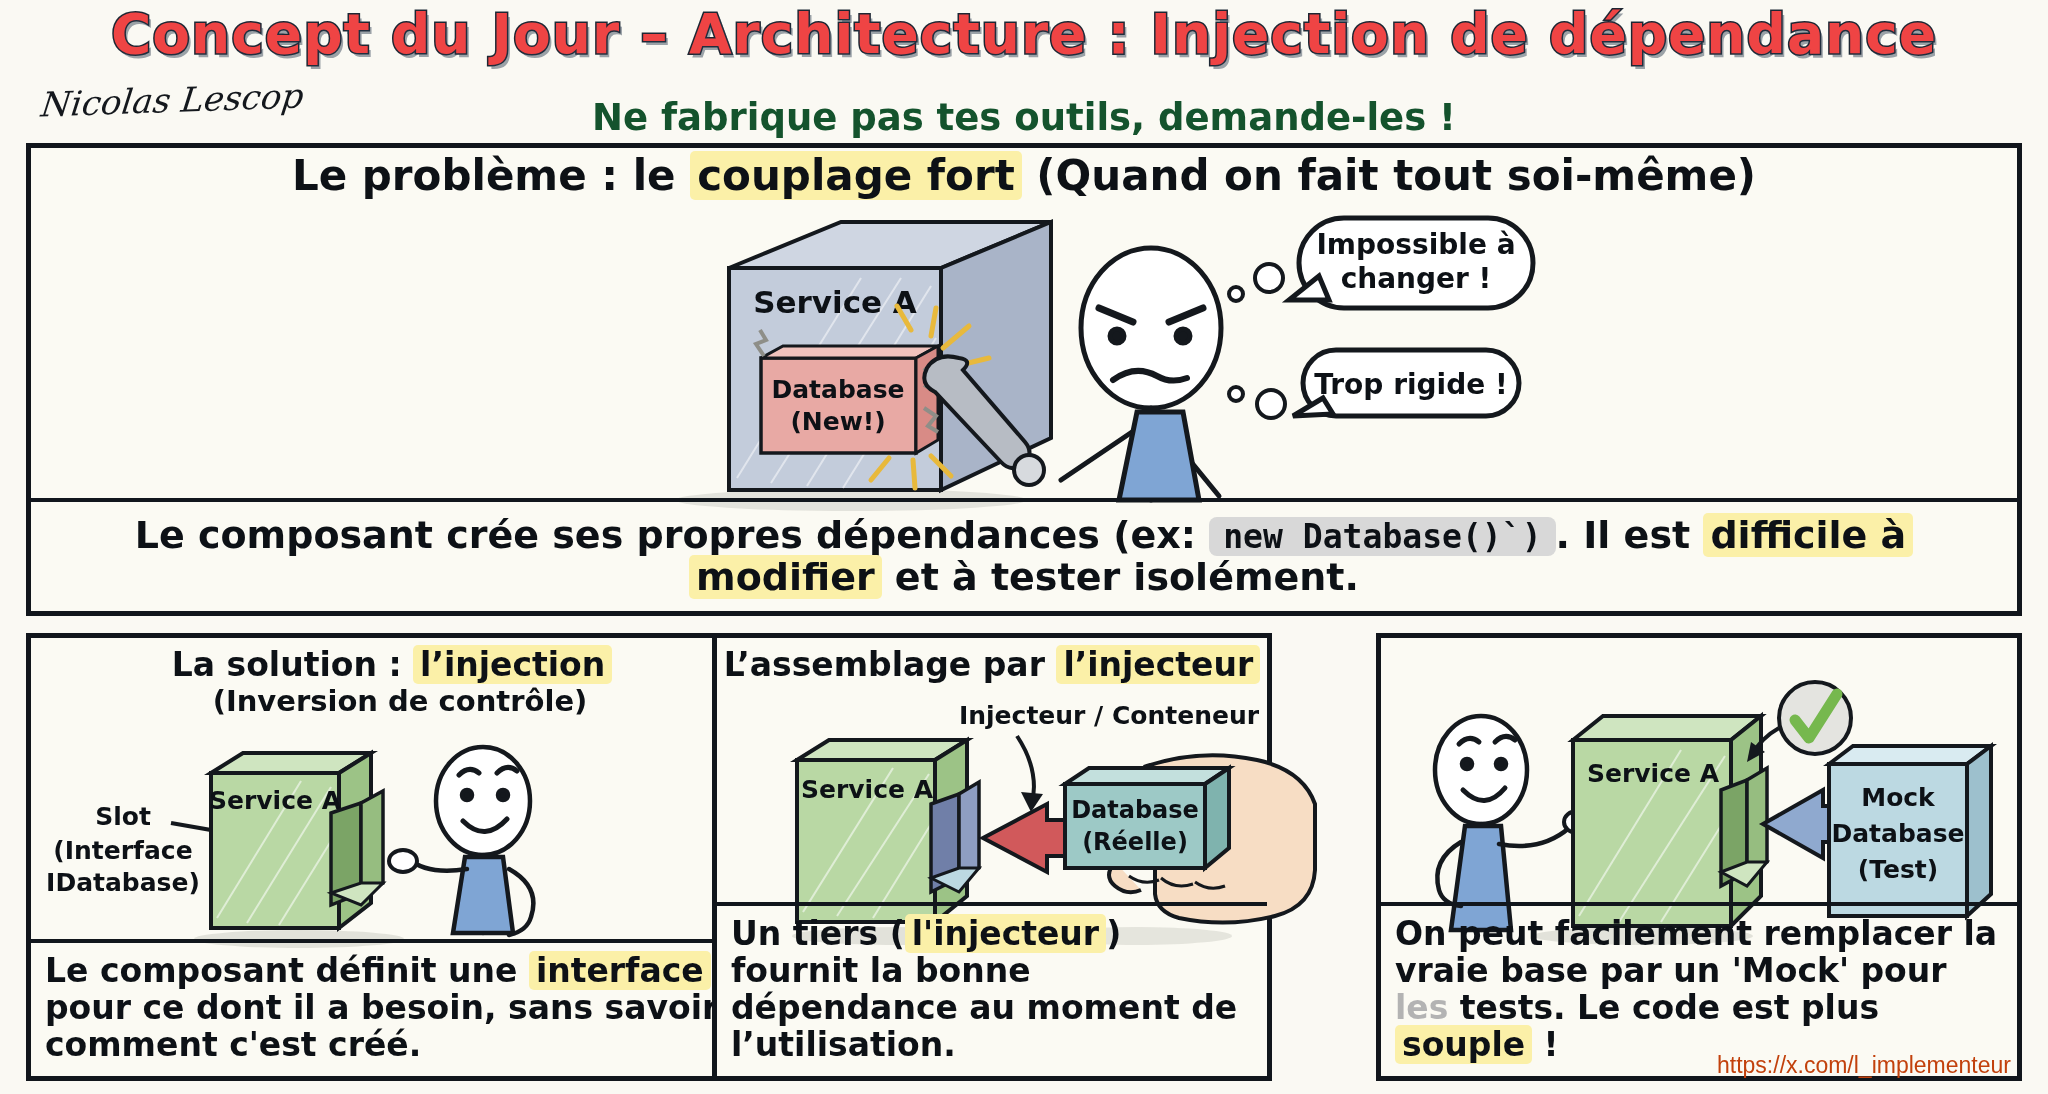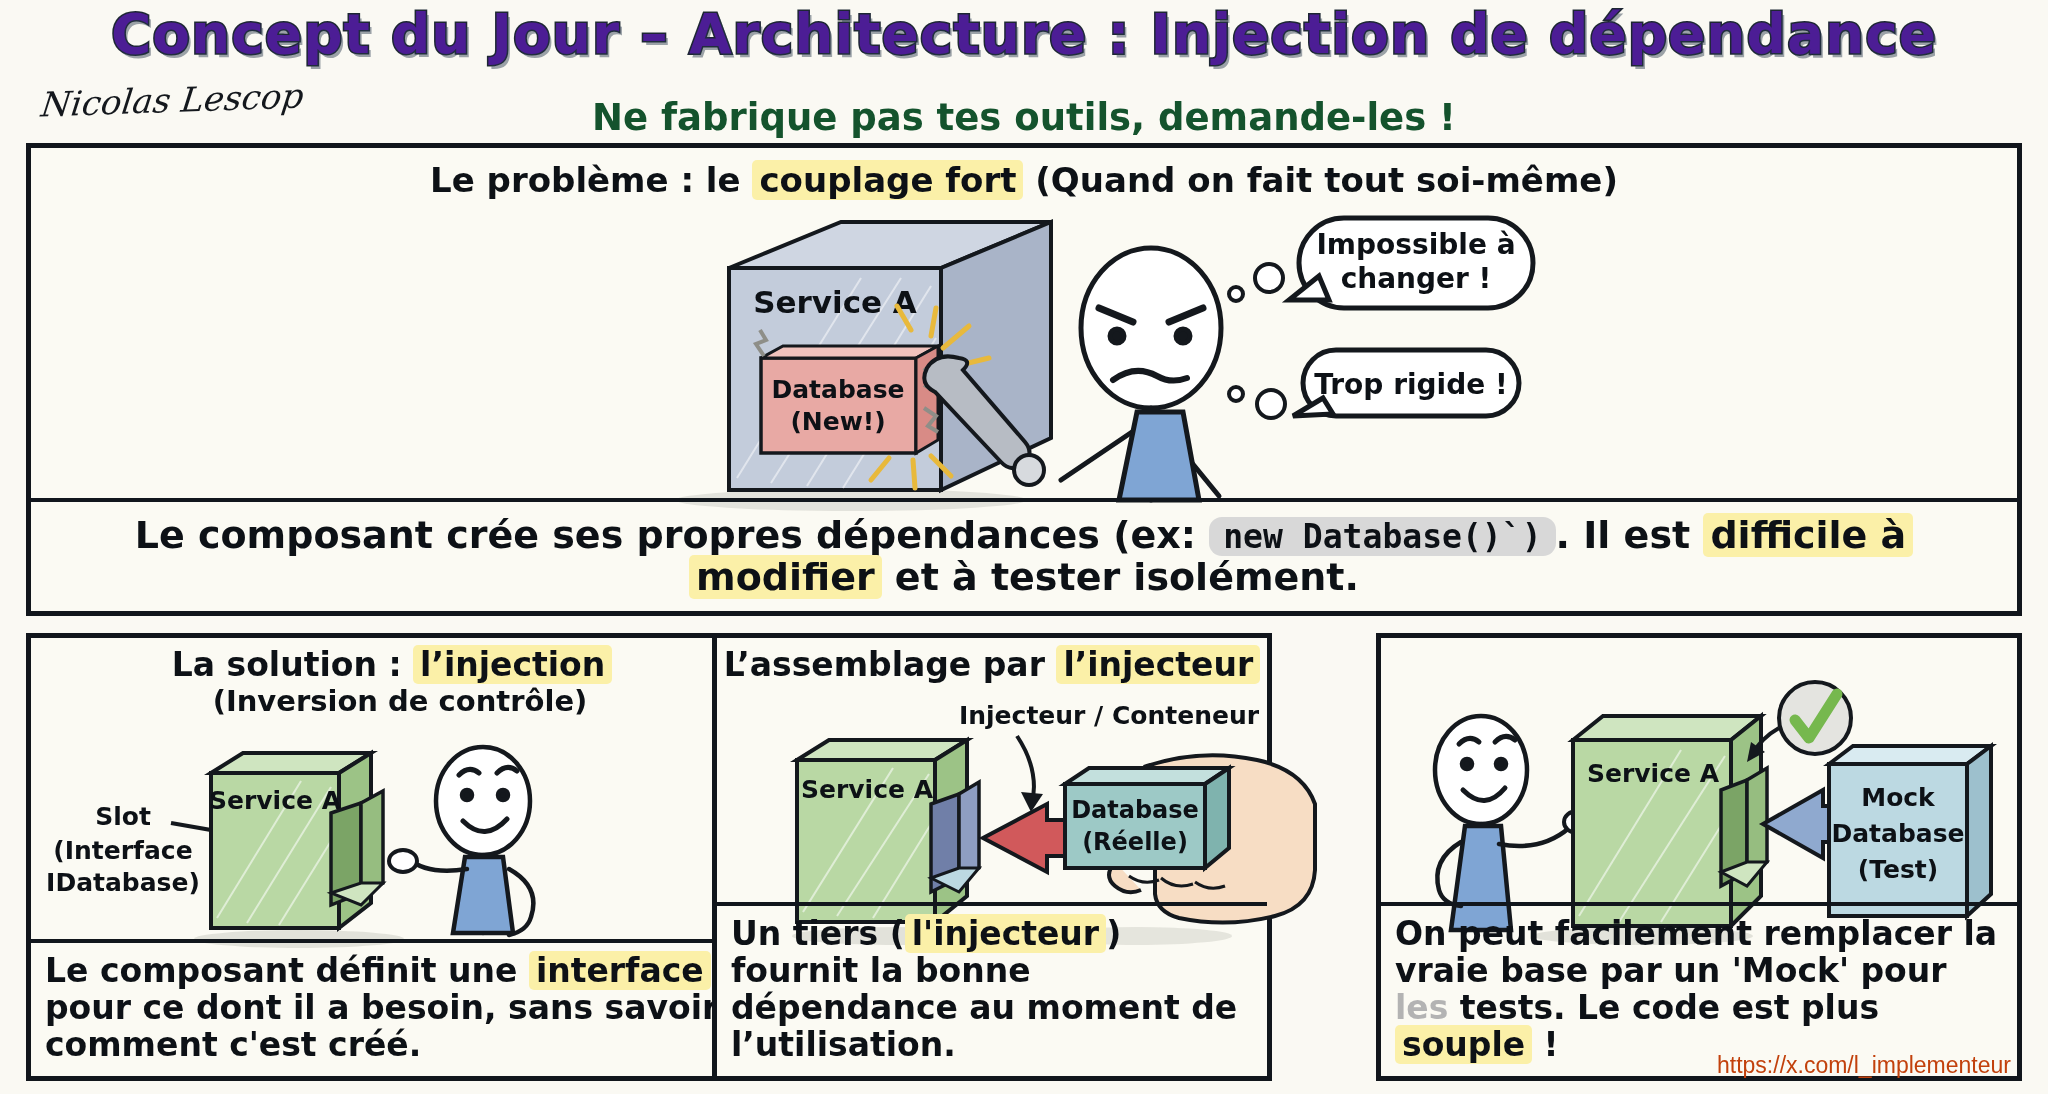--- a/index.html
+++ b/index.html
@@ -10,21 +10,21 @@
     overflow:hidden;
     position:relative;
   }
   .page{position:relative;width:2048px;height:1094px;background:#faf9f3;}
 
   
   .title{
     position:absolute;left:0;top:2px;width:2048px;text-align:center;
     font-family:"DejaVu Sans","Liberation Sans",sans-serif;
     font-size:55px;font-weight:bold;letter-spacing:1px;
-    color:#4c1d95;
+    color:#ef4444;
     -webkit-text-stroke:3px #1d2733;
     paint-order:stroke fill;
     text-shadow:3px 4px 0 rgba(40,55,75,.45);
   }
   .signature{
     position:absolute;left:42px;top:80px;
     font-family:"DejaVu Serif","Liberation Serif",serif;
     font-style:italic;font-size:34px;color:#14181d;
     transform:skewX(-9deg) rotate(-2deg);
   }
@@ -39,29 +39,29 @@
   #panel-problem{left:26px;top:143px;width:1996px;height:473px;}
   #panel-solution{left:26px;top:633px;width:732px;height:448px;}
   #panel-assembly{left:712px;top:633px;width:560px;height:448px;}
   #panel-benefit{left:1376px;top:633px;width:646px;height:448px;}
 
   .panel-head{
     text-align:center;color:#0d1116;font-weight:600;
     font-family:"DejaVu Sans","Liberation Sans",sans-serif;
     line-height:1.08;
   }
-  #panel-problem .panel-head{font-size:34px;padding-top:14px;text-align:center;}
+  #panel-problem .panel-head{font-size:42px;padding-top:5px;text-align:center;}
   #panel-solution .panel-head,#panel-assembly .panel-head,#panel-benefit .panel-head{
     font-size:33px;padding-top:9px;
   }
   #panel-benefit .panel-head{font-size:31px;}
   .sub-line{font-size:29px;font-weight:600;display:block;margin-top:3px;margin-left:16px;}
 
   .hl{background:#fbf0a8;border-radius:5px;padding:0 7px;box-decoration-break:clone;}
-  .code{background:#d8d8d8;border-radius:13px;padding:0 14px;
+  .code{background:#d8d8d8;border-radius:8px;padding:0 14px;
          font-family:"DejaVu Sans Mono","Liberation Mono",monospace;font-size:.87em;}
   .faded{color:#b3b3b3;}
 
   .caption{
     position:absolute;left:0;bottom:0;width:100%;box-sizing:border-box;
     color:#0d1116;font-weight:600;line-height:1.12;
     font-family:"DejaVu Sans","Liberation Sans",sans-serif;
   }
   #panel-problem .caption{
     text-align:center;font-size:38px;padding:0 16px 12px;border-top:4px solid #11161c;

